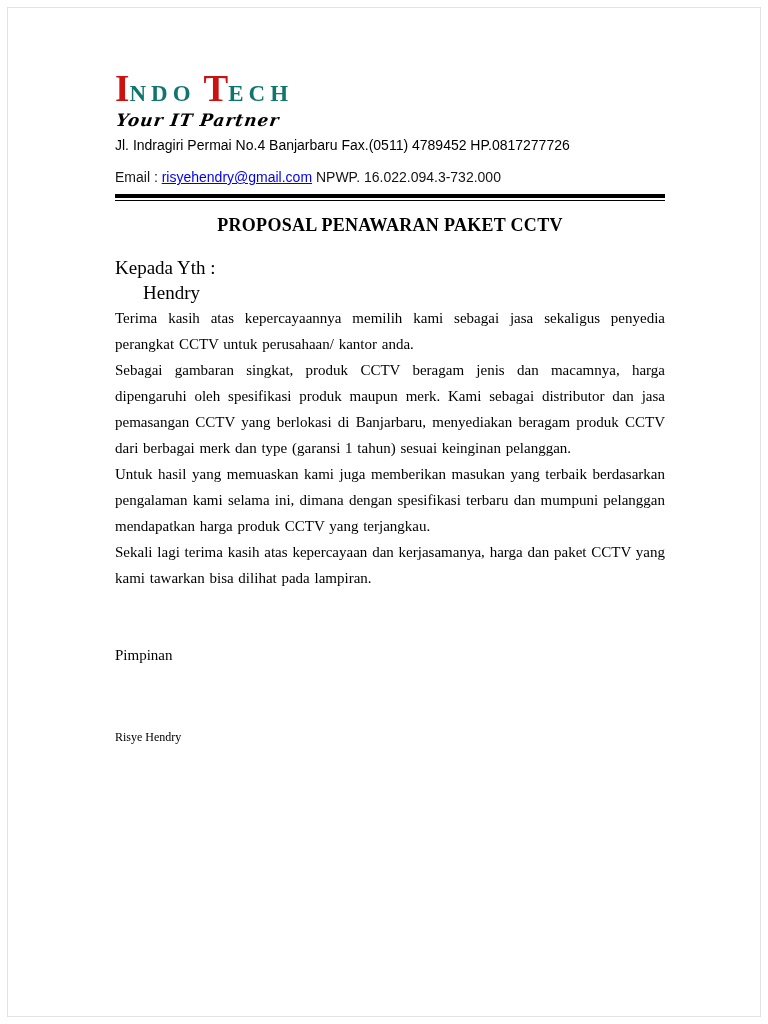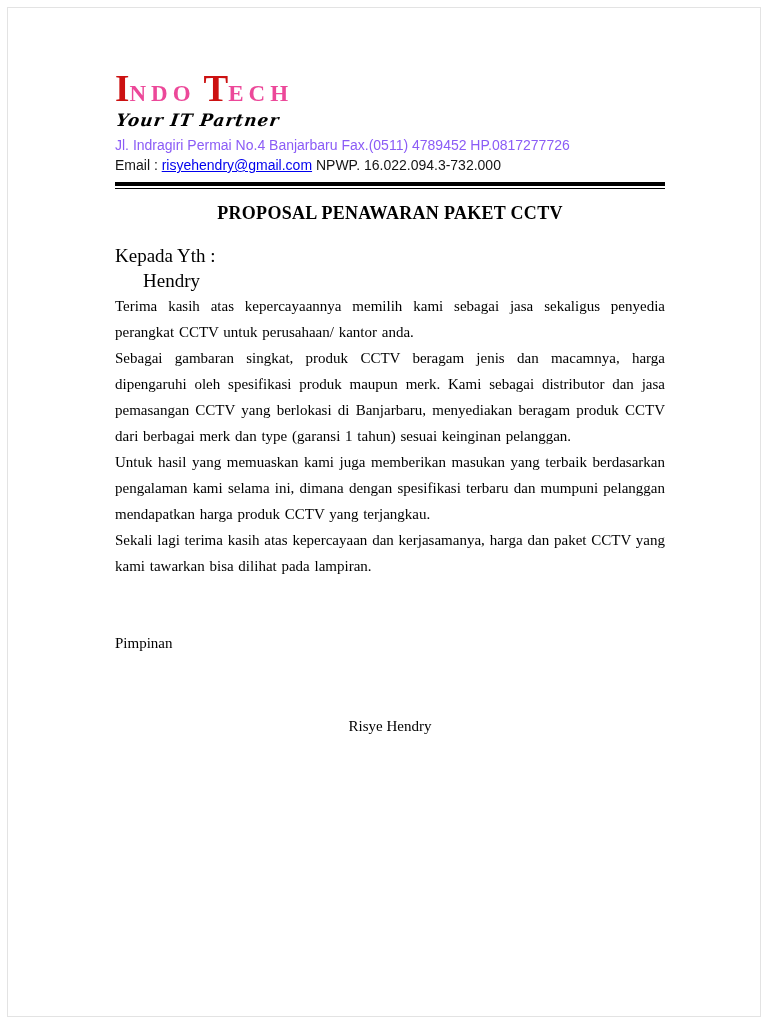--- a/index.html
+++ b/index.html
@@ -39,43 +39,43 @@
     font-weight: bold;
     font-size: 37px;
     color: var(--accent, #cc1111);
     vertical-align: baseline;
   }
   .logo-rest {
     font-family: "Liberation Serif", serif;
     font-weight: bold;
     font-size: 23px;
     letter-spacing: 5px;
-    color: #ec4899;
+    color: #0f766e;
     margin-right: 8px;
   }
   .tagline {
     font-family: "DejaVu Serif", serif;
     font-style: italic;
     font-weight: bold;
     font-size: 17px;
     margin-top: 3px;
     transform: skewX(-8deg);
     transform-origin: left bottom;
     letter-spacing: 1px;
   }
   .addr {
     font-family: "Liberation Sans", sans-serif;
     font-size: 14px;
     margin-top: 7px;
-    color: #8b5cf6;
+    color: #000000;
   }
   .email-row {
     font-family: "Liberation Sans", sans-serif;
     font-size: 14px;
-    margin-top: 4px;
+    margin-top: 16px;
     color: #141414;
   }
   a.email {
     color: var(--link, #0000ee);
     text-decoration: underline;
     cursor: pointer;
   }
   
   .rule { margin-top: 9px; }
   .rule .thick { height: 4px; background: #000; }
@@ -102,21 +102,21 @@
     line-height: 26px;
   }
   .para {
     margin: 0;
     font-size: 15px;
     line-height: 26px;
     text-align: justify;
     word-spacing: 1px;
   }
   .sign-role { margin-top: 56px; font-size: 15px; }
-  .sign-name { margin-top: 66px; font-size: 15px; text-align: center; }
+  .sign-name { margin-top: 66px; font-size: 12px; }
 </style>
 </head>
 <body>
 
 <div class="sheet">
   <div class="frame"></div>
 
   <div class="content">
 
     <header>

